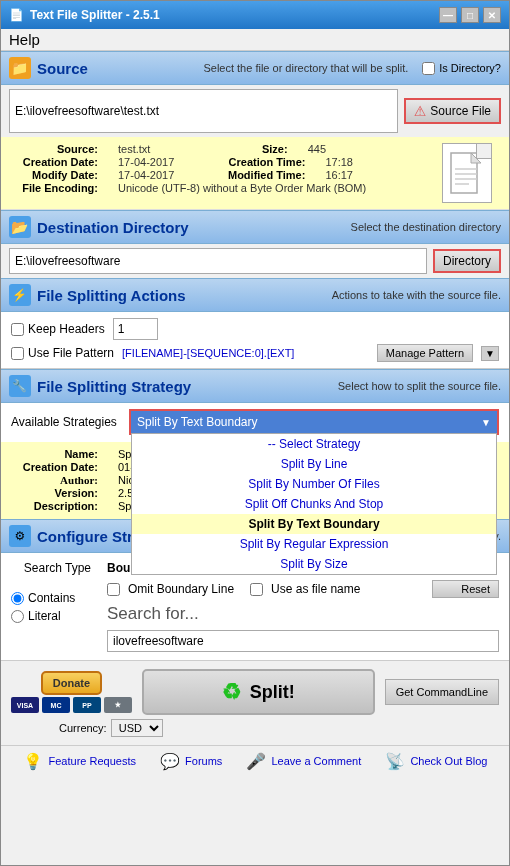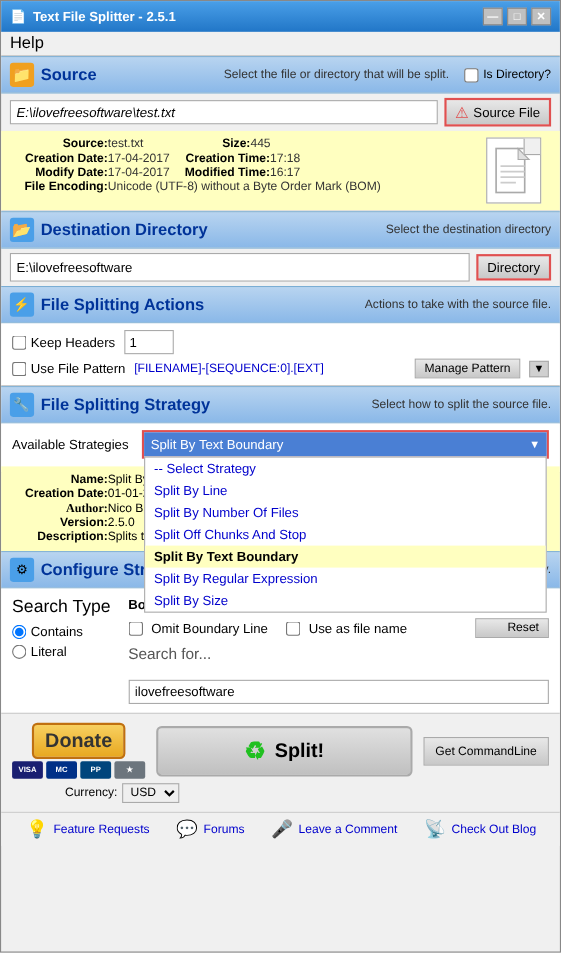--- a/index.html
+++ b/index.html
@@ -81,22 +81,21 @@
       align-items: center;
       padding: 4px 8px;
       gap: 6px;
     }
     .source-input {
       flex: 1;
       border: 2px solid #e05050;
       padding: 4px 5px;
       font-size: 12px;
       background: white;
-      height: 22px;
-      font-style: italic;
+      height: 44px;
     }
     .source-btn {
       background: linear-gradient(to bottom, #e8e8e8, #c8c8c8);
       border: 2px solid #e05050;
       padding: 3px 8px;
       font-size: 12px;
       cursor: pointer;
       display: flex; align-items: center; gap: 4px;
       white-space: nowrap;
     }
@@ -125,21 +124,21 @@
     }
     .file-icon::before {
       content: '';
       position: absolute;
       top: 0; right: 0;
       width: 14px; height: 14px;
       background: #f0f0f0;
       border-left: 1px solid #aaa;
       border-bottom: 1px solid #aaa;
     }
-    .info-row { display: flex; gap: 0; margin-bottom: 1px; }
+    .info-row { display: flex; gap: 20px; margin-bottom: 1px; }
     .info-label { font-weight: bold; min-width: 85px; text-align: right; }
     .info-value { color: #333; }
     .dest-row {
       display: flex;
       align-items: center;
       padding: 4px 8px;
       gap: 6px;
     }
     .dest-input {
       flex: 1;
@@ -192,20 +191,21 @@
     .strategy-label { font-size: 12px; min-width: 110px; }
     .dropdown-container {
       position: relative;
       flex: 1;
       border: 2px solid #e05050;
     }
     .dd-item {
       padding: 3px 8px;
       cursor: pointer;
       color: #0000cc;
+      text-align: center;
     }
     .dd-item.selected {
       background: #ffffc0;
       font-weight: bold;
       color: #000;
     }
     .strategy-info {
       background: #ffffc0;
       padding: 6px 12px;
       font-size: 11px;
@@ -222,40 +222,40 @@
     .boundary-col { flex: 1; }
     .boundary-title { font-weight: bold; font-size: 12px; margin-bottom: 5px; }
     .boundary-options { display: flex; align-items: center; gap: 8px; margin-bottom: 6px; }
     .search-for-box {
       border: 2px solid #e05050;
       padding: 4px 6px;
       font-size: 12px;
       width: 100%;
       background: white;
     }
-    .search-for-label { font-size: 14px; color: #555; margin-bottom: 16px; }
+    .search-for-label { font-size: 17px; color: #555; margin-bottom: 6px; }
     .reset-btn {
       background: linear-gradient(to bottom, #e8e8e8, #c8c8c8);
       border: 1px solid #aaa;
       padding: 2px 8px;
       font-size: 11px;
       cursor: pointer;
     }
     .bottom-panel {
       background: #f0f0f0;
       border-top: 1px solid #ccc;
       padding: 8px 10px;
     }
     .bottom-row1 { display: flex; align-items: center; gap: 10px; }
     .donate-btn {
       background: linear-gradient(to bottom, #f8d060, #e8a820);
       border: 2px solid #c07010;
       border-radius: 5px;
       padding: 4px 10px;
-      font-size: 18px;
+      font-size: 11px;
       font-weight: bold;
       color: #333;
       cursor: pointer;
     }
     .payment-icons { display: flex; gap: 3px; margin-top: 2px; }
     .pay-icon {
       width: 28px; height: 16px;
       border-radius: 2px;
       font-size: 7px;
       display: flex; align-items: center; justify-content: center;
@@ -477,21 +477,21 @@
 
 <div class="section-header">
   <div class="icon" style="background:#4a9fe8; font-size:12px;">⚙</div>
   <span class="section-title">Configure Strategy</span>
   <span class="section-desc">Settings for the selected split strategy.</span>
 </div>
 
 <div class="configure-panel">
   <div class="config-row">
     <div class="search-type-col">
-      <div style="font-size:16px; margin-bottom:6px;">Search Type</div>
+      <div style="font-size:12px; margin-bottom:16px;text-align:right;">Search Type</div>
       <div class="radio-item">
         <input type="radio" name="searchtype" checked="" style="">
         <label>Contains</label>
       </div>
       <div class="radio-item" style="margin-top:4px;">
         <input type="radio" name="searchtype" style="">
         <label>Literal</label>
       </div>
     </div>
     <div class="boundary-col">

